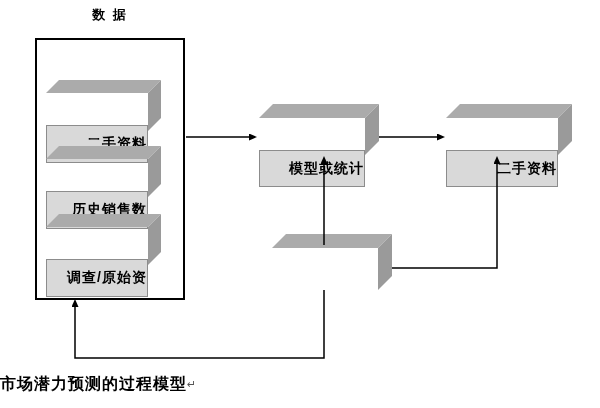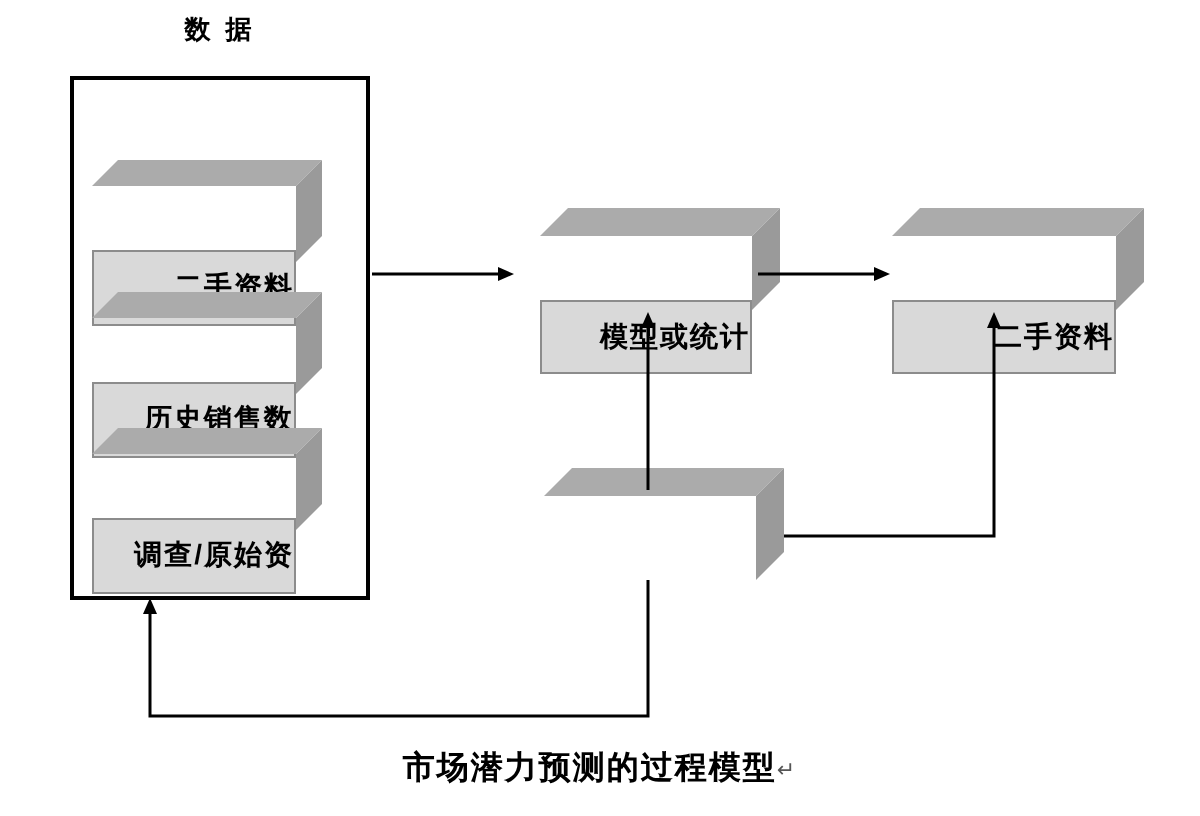--- a/index.html
+++ b/index.html
@@ -78,21 +78,20 @@
   .arrows {
     position: absolute;
     left: 0; top: 0;
     pointer-events: none;
   }
   .caption {
     position: absolute;
     left: 0;
     top: 374px;
     width: 600px;
-    text-align: center;
     font-size: 16px;
     font-weight: bold;
     color: #000;
     letter-spacing: 1px;
   }
   .caption .mark {
     font-size: 11px;
     font-weight: normal;
     color: #555;
     vertical-align: middle;
@@ -124,21 +123,21 @@
   </div>
 
   <div class="box3d" style="left:46px; top:214px;text-decoration:underline; --w:102px; --h:38px; --d:13px;">
     <div class="face top"></div>
     <div class="face side"></div>
     <div class="face front">
       <span class="lbl">调查/原始资</span>
     </div>
   </div>
 
-  <div class="box3d" style="left:270px; top:104px; --w:106px; --h:37px; --d:14px;">
+  <div class="box3d" style="left:259px; top:104px; --w:106px; --h:37px; --d:14px;">
     <div class="face top"></div>
     <div class="face side"></div>
     <div class="face front">
       <span class="lbl">模型或统计</span>
     </div>
   </div>
 
   <div class="box3d" style="left:446px; top:104px; --w:112px; --h:37px; --d:14px;">
     <div class="face top"></div>
     <div class="face side"></div>

